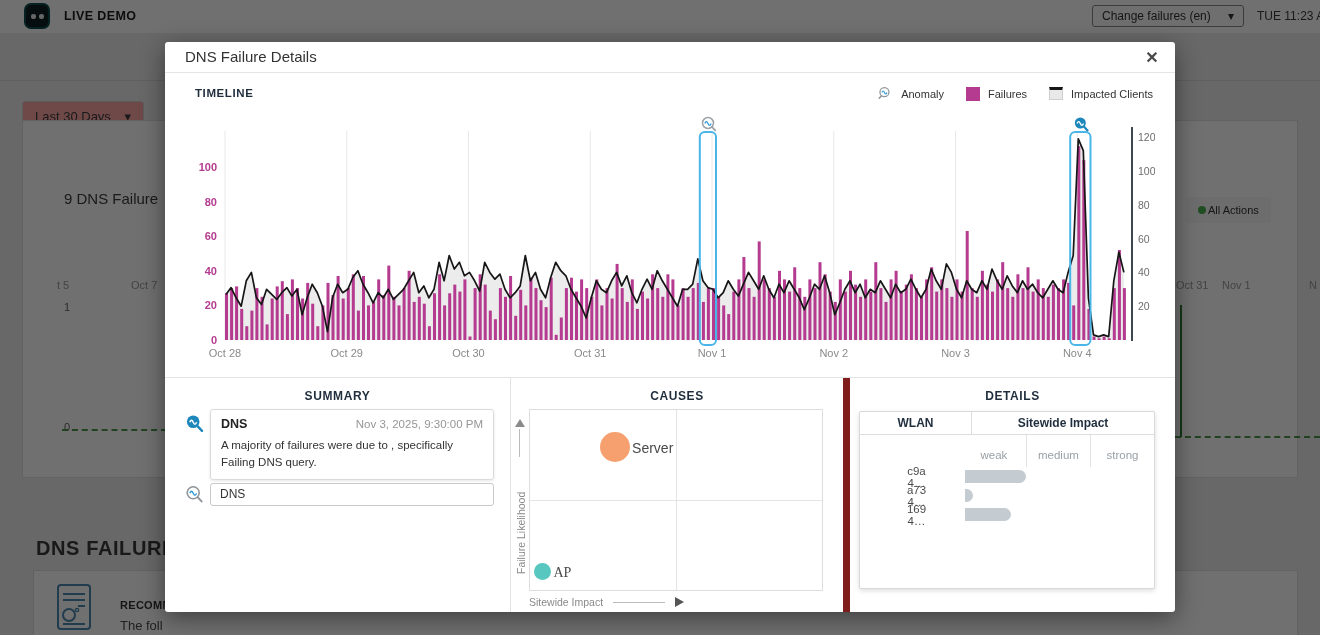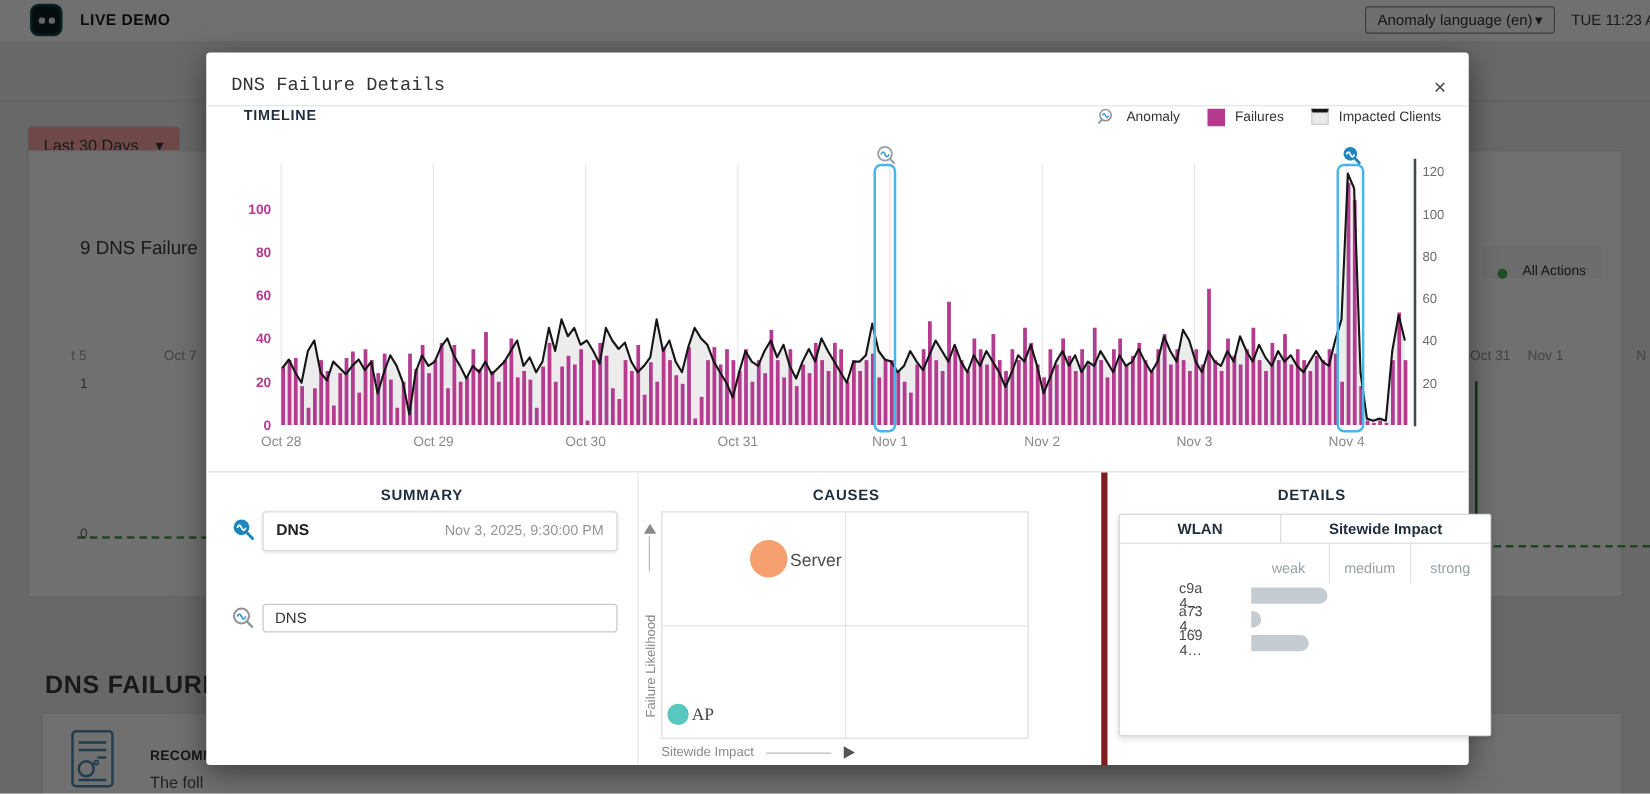--- a/index.html
+++ b/index.html
@@ -27,53 +27,53 @@
   .range-btn{position:absolute;left:22px;top:68px;width:122px;height:30px;box-sizing:border-box;
              background:#fca5a5;border:1px solid #d2d2d2;border-radius:3px;font-size:13px;color:#3a3a3a;
              display:flex;align-items:center;justify-content:space-between;padding:0 12px;}
   .card{position:absolute;background:#fff;border:1px solid #e0e0e0;box-sizing:border-box;}
   .bg-chart-title{position:absolute;left:64px;top:157px;font-size:15px;color:#3c3c3c;white-space:nowrap;}
   .bg-lbl{position:absolute;font-size:11px;color:#9a9a9a;white-space:nowrap;}
   .bg-y{position:absolute;font-size:11px;color:#666;}
   .dash-green{position:absolute;height:0;border-top:2px dashed #388e3c;opacity:.9;}
   .spike-green{position:absolute;width:2px;background:#2e7d32;}
   .chip{position:absolute;left:1186px;top:164px;height:26px;background:#f7f7f7;border-radius:2px;
-        display:flex;align-items:flex-end;gap:12px;padding:0 12px;font-size:11px;color:#333;}
+        display:flex;align-items:center;gap:2px;padding:0 12px;font-size:11px;color:#333;}
   .dot-green{width:8px;height:8px;border-radius:50%;background:#4caf50;}
   .section-h{position:absolute;left:36px;top:504px;font-size:20px;font-weight:bold;color:#3a3a3a;
              letter-spacing:.6px;white-space:nowrap;}
   .rec-head{position:absolute;left:120px;top:566px;font-size:11px;font-weight:bold;color:#333;
             letter-spacing:.3px;white-space:nowrap;}
   .rec-text{position:absolute;left:120px;top:585px;font-size:13px;color:#4a4a4a;white-space:nowrap;}
 
   
   .overlay{position:absolute;inset:0;background:rgba(0,0,0,.56);z-index:5;}
 
   
   .modal{position:absolute;left:165px;top:42px;width:1010px;height:570px;background:#fff;
          border-radius:3px;box-shadow:0 6px 24px rgba(0,0,0,.45);z-index:10;}
-  .modal-h{position:absolute;top:12px;left:0;right:0;height:30px;border-bottom:1px solid #e6e6e6;font-family:Liberation Mono, monospace;}
+  .modal-h{position:absolute;top:0;left:0;right:0;height:30px;border-bottom:1px solid #e6e6e6;}
   .modal-title{position:absolute;left:20px;top:6px;font-size:15px;color:#333;}
   .modal-close{position:absolute;right:12px;top:4px;width:22px;height:22px;font-size:16px;color:#4a4a4a;
                display:flex;align-items:center;justify-content:center;cursor:pointer;font-weight:bold;}
   .tl-label{position:absolute;left:30px;top:45px;font-size:11.5px;font-weight:bold;color:#1f2d3d;
             letter-spacing:.6px;}
   .legend{position:absolute;right:22px;top:44px;display:flex;align-items:center;gap:8px;
           font-size:11px;color:#333;}
   .legend .gap{width:6px;}
   .sw-bar{width:14px;height:14px;background:#b43b8f;}
   .sw-area{width:14px;height:13px;background:#e9e9e9;border:1px solid #cfcfcf;border-top:3px solid #161616;box-sizing:border-box;}
   .tl-svg{position:absolute;left:30px;top:73px;}
   svg{font-family:"Liberation Sans",sans-serif;}
 
   .panes{position:absolute;left:0;right:0;top:335px;bottom:0;border-top:1px solid #e3e3e3;}
   .pane{position:absolute;top:0;bottom:0;box-sizing:border-box;}
   .pane-summary{left:0;width:345px;}
   .pane-causes{left:345px;width:333px;border-left:1px solid #e3e3e3;}
-  .pane-details{left:678px;width:332px;border-left:5px solid #7f1d1d;margin-left:38px;}
+  .pane-details{left:678px;width:332px;border-left:7px solid #7f1d1d;}
   .pane-h{position:absolute;top:11px;left:0;right:0;text-align:center;font-size:12px;font-weight:bold;
           color:#1f2d3d;letter-spacing:.6px;}
 
   
   .mag{position:absolute;width:20px;height:20px;}
   .sum-card{position:absolute;left:45px;right:16px;top:31px;border:1px solid #dadada;border-radius:3px;
             box-shadow:0 1px 3px rgba(0,0,0,.10);padding:7px 10px 9px;box-sizing:border-box;}
   .sum-row{display:flex;justify-content:space-between;align-items:baseline;}
   .sum-title{font-size:12.5px;font-weight:bold;color:#222;}
   .sum-date{font-size:11.5px;color:#969696;}
@@ -100,21 +100,21 @@
          font-size:10.5px;color:#8a8a8a;}
   .xaxis .stem{width:52px;height:1px;background:#bbb;}
   .xaxis .arrow{width:0;height:0;border-top:5px solid transparent;border-bottom:5px solid transparent;
                 border-left:9px solid #555;}
 
   
   .dtable{position:absolute;left:9px;right:20px;top:33px;height:178px;background:#fff;
           border:1px solid #d9d9d9;border-radius:2px;box-shadow:0 2px 5px rgba(0,0,0,.13);
           box-sizing:border-box;overflow:hidden;}
   .dt-head{display:flex;height:22px;border-bottom:1px solid #ddd;font-size:12px;font-weight:bold;color:#1f2d3d;}
-  .dt-head .c1{width:129px;border-right:1px solid #ddd;display:flex;align-items:center;justify-content:center;box-sizing:border-box;}
+  .dt-head .c1{width:112px;border-right:1px solid #ddd;display:flex;align-items:center;justify-content:center;box-sizing:border-box;}
   .dt-head .c2{flex:1;display:flex;align-items:center;justify-content:center;}
   .dt-sub{display:flex;height:32px;font-size:11.5px;color:#9aa0a6;}
   .dt-sub .c1{width:105px;}
   .dt-sub .lvl{width:66px;display:flex;align-items:flex-end;justify-content:center;padding-bottom:6px;box-sizing:border-box;}
   .dt-sub .lvl + .lvl{border-left:1px solid #e2e2e2;}
   .dt-row{display:flex;height:19px;align-items:center;}
   .dt-row .name{width:105px;display:flex;align-items:center;font-size:11.5px;color:#4a4a4a;
                 padding-left:8px;box-sizing:border-box;flex-direction:column;}
   .blur-block{height:11px;flex:1;max-width:64px;background:#ccd2d7;border-radius:2px;
               margin:0 2px;filter:blur(1px);}
@@ -123,21 +123,21 @@
 </head>
 <body>
 
 <div class="topbar">
   <div class="logo">
     <span class="eye l"></span>
       <span class="eye r"></span>
   </div>
   <div class="brand">LIVE DEMO</div>
   <div class="lang-btn">
-    <span>Anomaly language (en)</span>
+    <span>Change failures (en)</span>
     <span>▾</span>
   </div>
   <div class="clock">TUE 11:23 AM</div>
 </div>
 
 <div class="page">
   <div class="panel-edge"></div>
 
   <div class="range-btn">
     <span>Last 30 Days</span>
@@ -444,20 +444,21 @@
       <svg class="mag" style="left:20px;top:36px;" viewBox="0 0 20 20">
         <circle cx="8.2" cy="7.8" r="6.3" fill="#1d86bb"></circle>
         <path d="M4.8 8.2 q1.7 -4 3.4 0 q1.7 4 3.4 0" fill="none" stroke="#fff" stroke-width="1.5"></path>
         <line x1="13" y1="12.6" x2="17" y2="16.8" stroke="#1d86bb" stroke-width="2.4" stroke-linecap="round"></line>
       </svg>
       <div class="sum-card">
         <div class="sum-row">
           <span class="sum-title">DNS</span>
           <span class="sum-date">Nov 3, 2025, 9:30:00 PM</span>
         </div>
+        <div class="sum-body">A majority of failures were due to , specifically Failing DNS query.</div>
       </div>
       <svg class="mag" style="left:20px;top:107px;" viewBox="0 0 20 20">
         <circle cx="8.2" cy="7.8" r="6" fill="none" stroke="#8f959b" stroke-width="1.6"></circle>
         <path d="M4.8 8.2 q1.7 -4 3.4 0 q1.7 4 3.4 0" fill="none" stroke="#2d9bd8" stroke-width="1.4"></path>
         <line x1="12.8" y1="12.4" x2="16.6" y2="16.4" stroke="#8f959b" stroke-width="2" stroke-linecap="round"></line>
       </svg>
       <div class="sum-input">DNS</div>
     </div>
 
     <div class="pane pane-causes">

